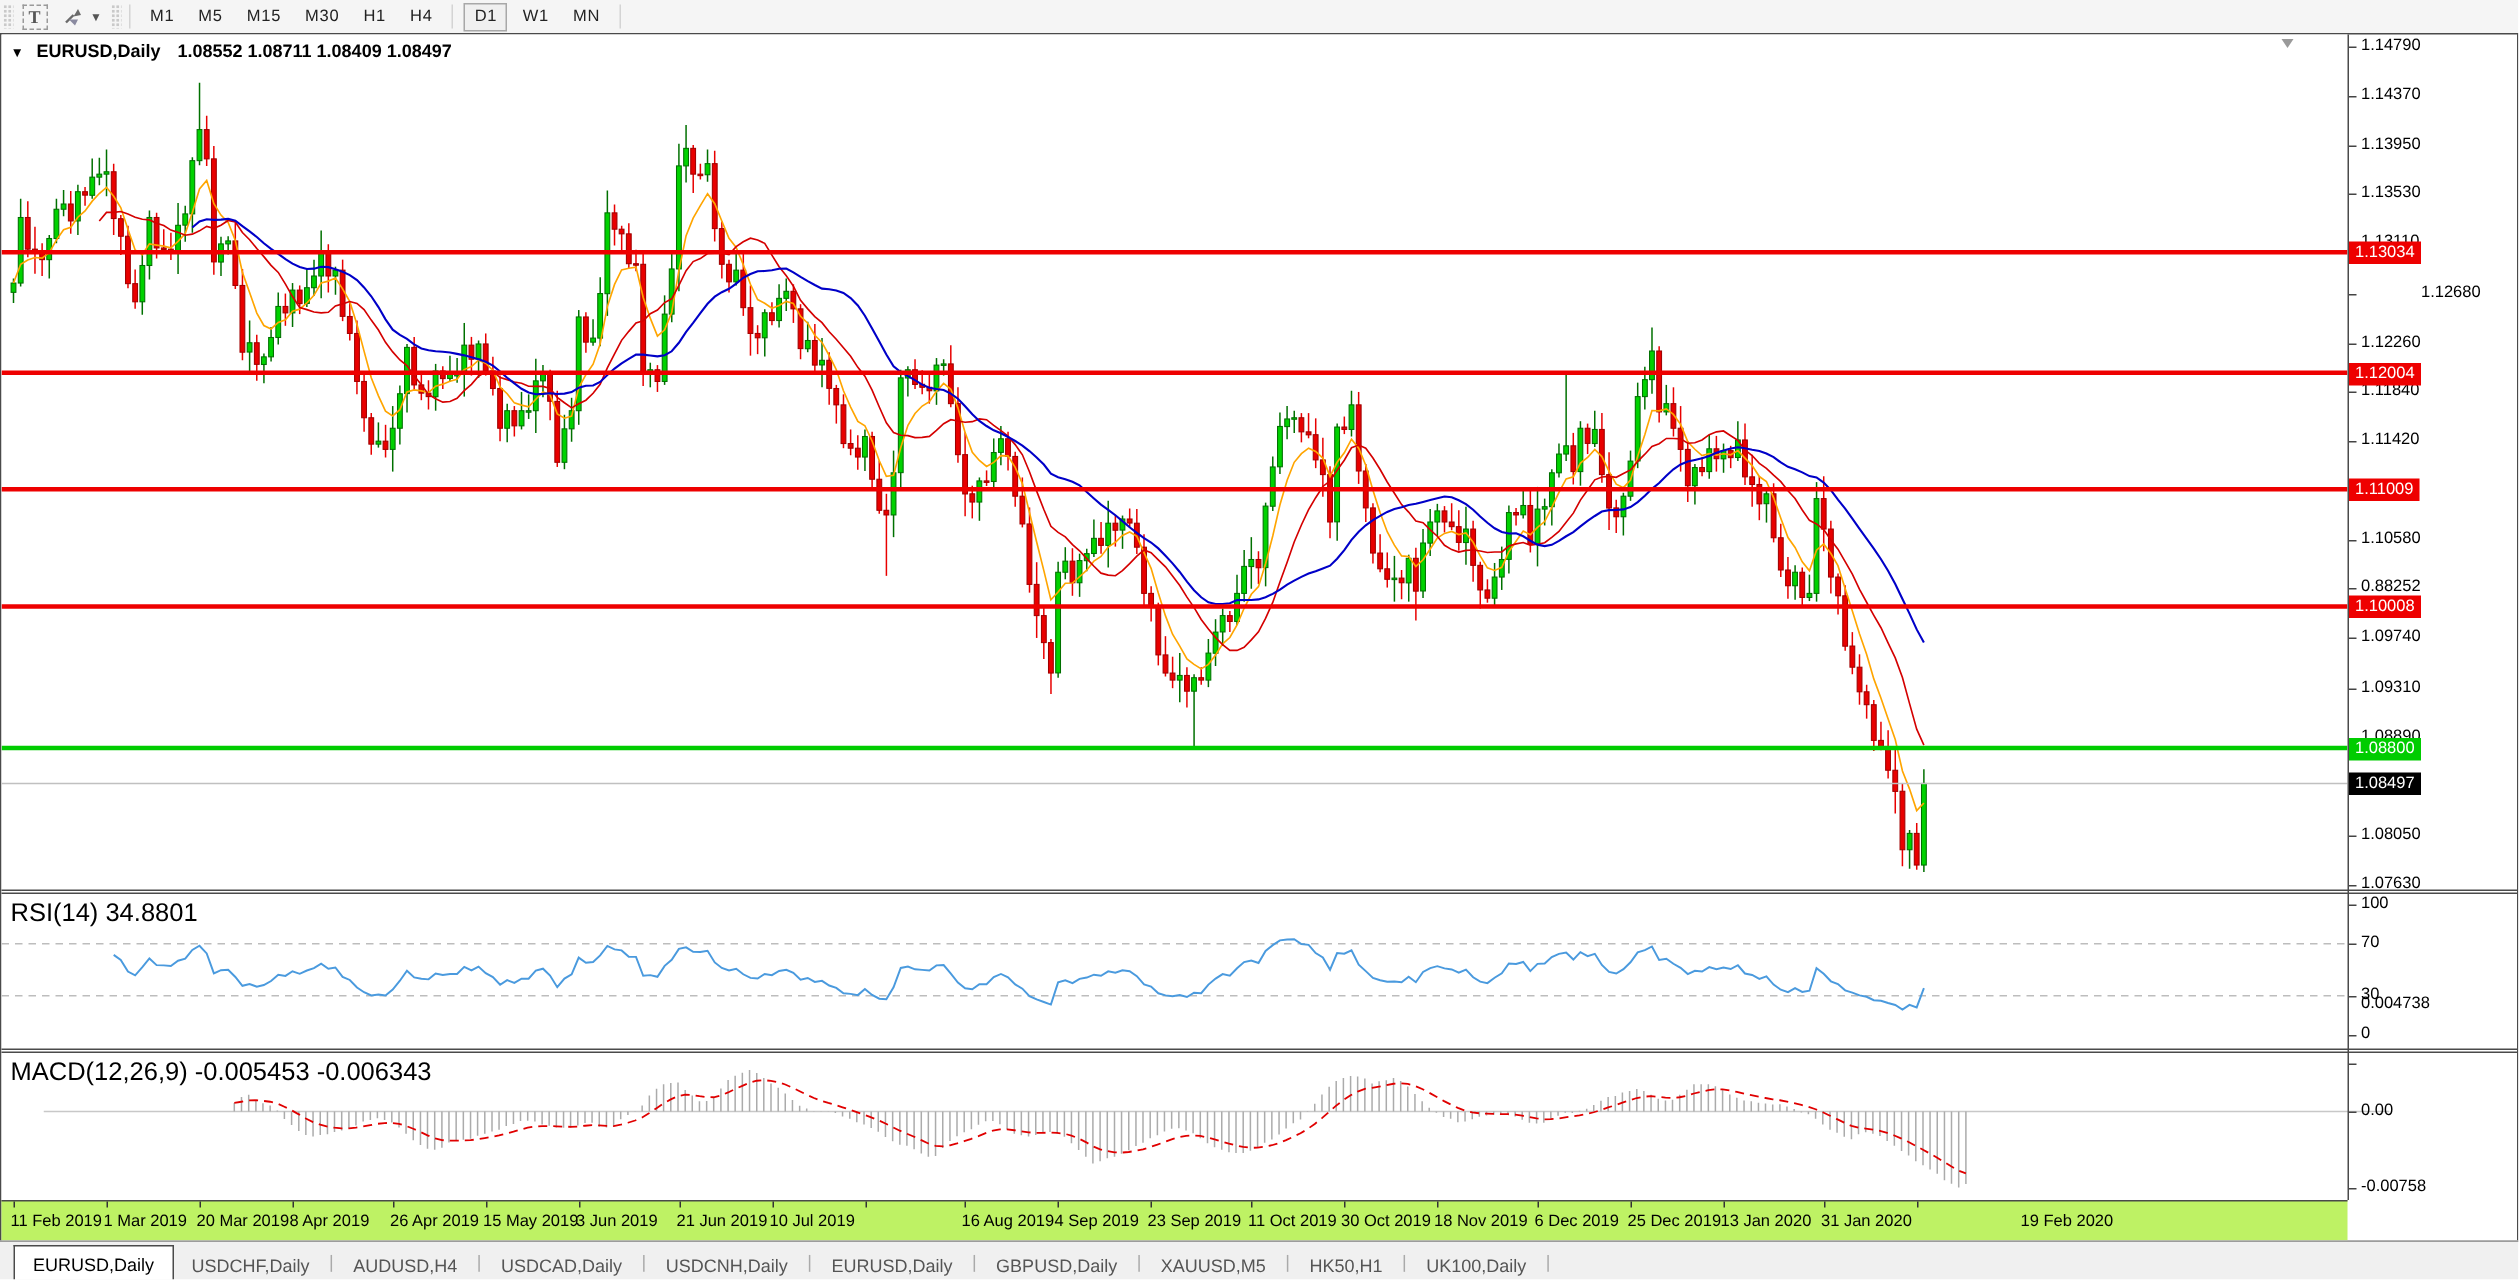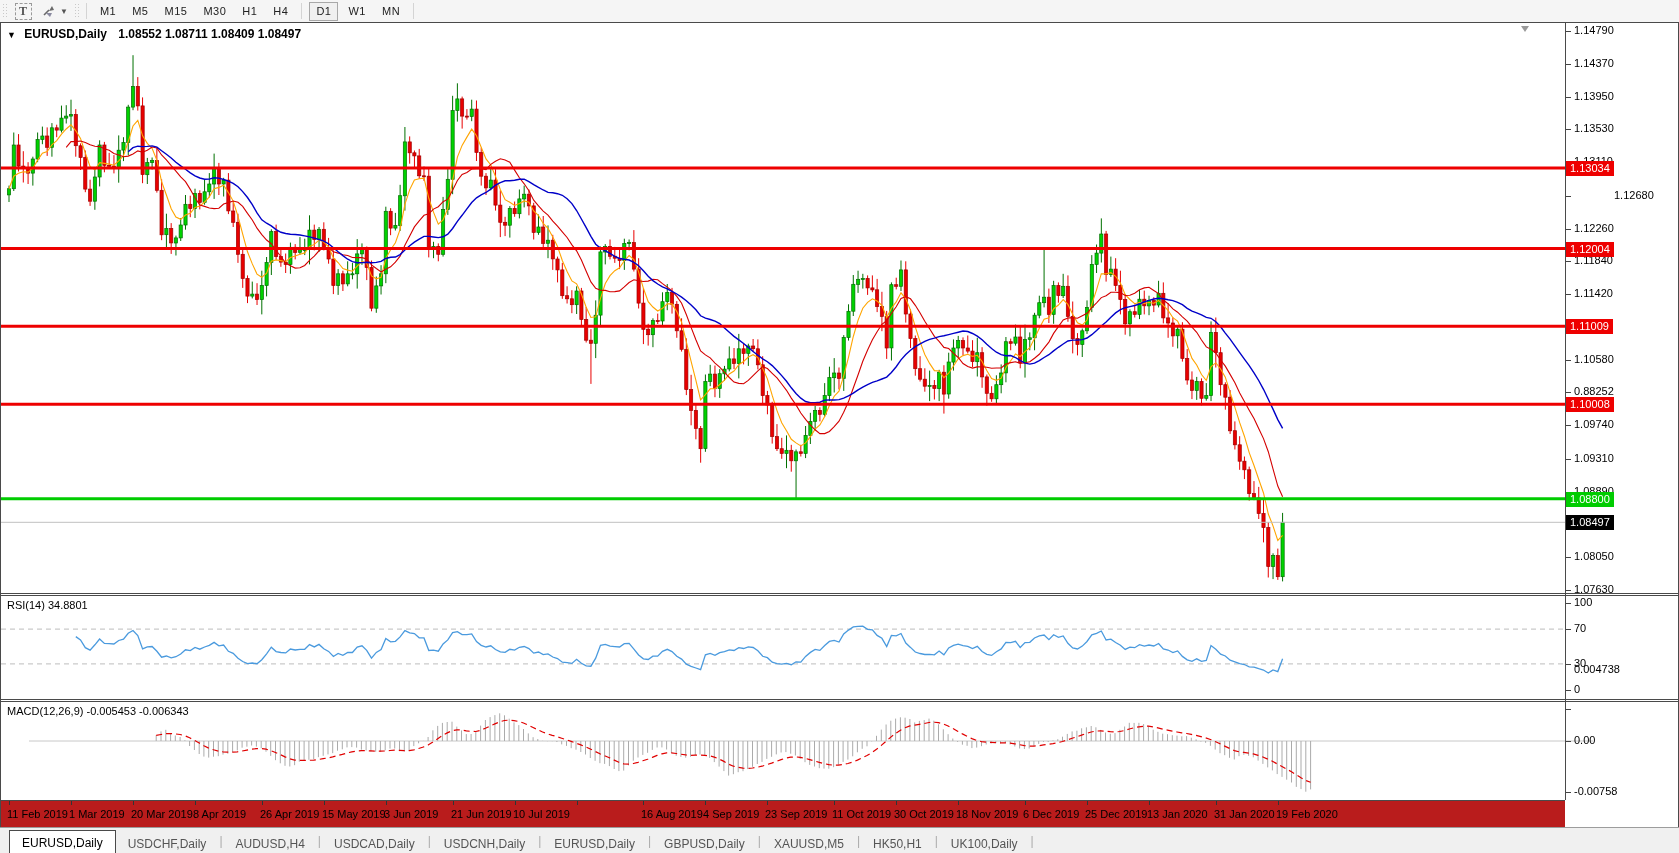--- a/index.html
+++ b/index.html
@@ -12,26 +12,26 @@
   .caret{font-size:8px;color:#555;margin-left:3px;}
   .tb-sep{width:1px;height:16px;background:#d4d4d4;margin:0 5px;}
   .tf-btn{display:flex;align-items:center;justify-content:center;height:17px;padding:0 6px;margin:0 2px;color:#222;letter-spacing:0.5px;}
   .tf-btn.active{background:#f0f0f0;border:1px solid #a8a8a8;}
   
   .chart-window{position:absolute;left:0;top:22px;width:1677px;height:804px;border:1px solid #4a4a4a;background:#fff;}
   .pane{position:absolute;left:0;background:#fff;}
   .divider{position:absolute;left:0;width:1677px;height:3px;border-top:1px solid #4a4a4a;border-bottom:1px solid #4a4a4a;background:#fff;box-sizing:border-box;}
   .chart-title{position:absolute;left:6px;top:4px;font-size:12px;font-weight:700;color:#000;z-index:30;white-space:nowrap;}
   .chart-title .tri{font-size:9px;margin-right:5px;}
-  .pane-label{position:absolute;left:6px;font-size:11px;color:#000;z-index:30;white-space:nowrap;}
+  .pane-label{position:absolute;left:6px;font-size:17px;color:#000;z-index:30;white-space:nowrap;}
   .axis-vline{position:absolute;top:0;width:1px;height:777px;background:#4a4a4a;z-index:20;}
   .tick-label{position:absolute;font-size:11px;color:#000;white-space:nowrap;}
   .tick-mark{position:absolute;width:5px;height:1px;background:#444;}
   .price-tag{position:absolute;color:#fff;font-size:11px;height:15px;line-height:15px;padding:0 4px;z-index:25;white-space:nowrap;}
-  .date-axis{position:absolute;left:0;width:1564px;background:#b91c1c;border-top:1px solid #4a4a4a;}
+  .date-axis{position:absolute;left:0;width:1564px;background:#bef264;border-top:1px solid #4a4a4a;}
   .date-label{position:absolute;top:7px;font-size:11px;color:#000;white-space:nowrap;}
   .date-tick{position:absolute;top:0;width:1px;height:4px;background:#333;}
   .shift-marker{position:absolute;width:0;height:0;border-left:4px solid transparent;border-right:4px solid transparent;border-top:6px solid #9a9a9a;z-index:28;}
   
   .tabbar{position:absolute;left:0;top:827px;width:1679px;height:26px;background:#f0f0f0;border-top:1px solid #9c9c9c;display:flex;align-items:flex-end;font-size:12px;}
   .tab{display:flex;align-items:center;height:21px;padding:0 12px;color:#555;white-space:nowrap;}
   .tab.active{background:#fff;border:1px solid #4a4a4a;border-bottom:none;height:23px;color:#000;margin-left:9px;z-index:2;}
   .tab-sep{color:#aaa;padding:0 1px;align-self:center;}
 </style>
 </head>
@@ -925,21 +925,21 @@
         <div class="date-label" style="left: 955px;">18 Nov 2019</div>
         <div class="date-tick" style="left: 1024px;"></div>
         <div class="date-label" style="left: 1022px;">6 Dec 2019</div>
         <div class="date-tick" style="left: 1086px;"></div>
         <div class="date-label" style="left: 1084px;">25 Dec 2019</div>
         <div class="date-tick" style="left: 1148px;"></div>
         <div class="date-label" style="left: 1146px;">13 Jan 2020</div>
         <div class="date-tick" style="left: 1215px;"></div>
         <div class="date-label" style="left: 1213px;">31 Jan 2020</div>
         <div class="date-tick" style="left: 1277px;"></div>
-        <div class="date-label" style="left: 1275px; text-align: center;">19 Feb 2020</div>
+        <div class="date-label" style="left: 1346px; text-align: center;">19 Feb 2020</div>
       </div>
 
     <div class="axis-vline" style="left:1564px;"></div>
     <div id="axis-col" style="position:absolute;left:1565px;top:0;width:112px;height:803px;">
         <div class="tick-mark" style="left: 0px; top: 8px;"></div>
         <div class="tick-label" style="left: 8px; top: 1px;">1.14790</div>
         <div class="tick-mark" style="left: 0px; top: 41px;"></div>
         <div class="tick-label" style="left: 8px; top: 34px;">1.14370</div>
         <div class="tick-mark" style="left: 0px; top: 74px;"></div>
         <div class="tick-label" style="left: 8px; top: 67px;">1.13950</div>

